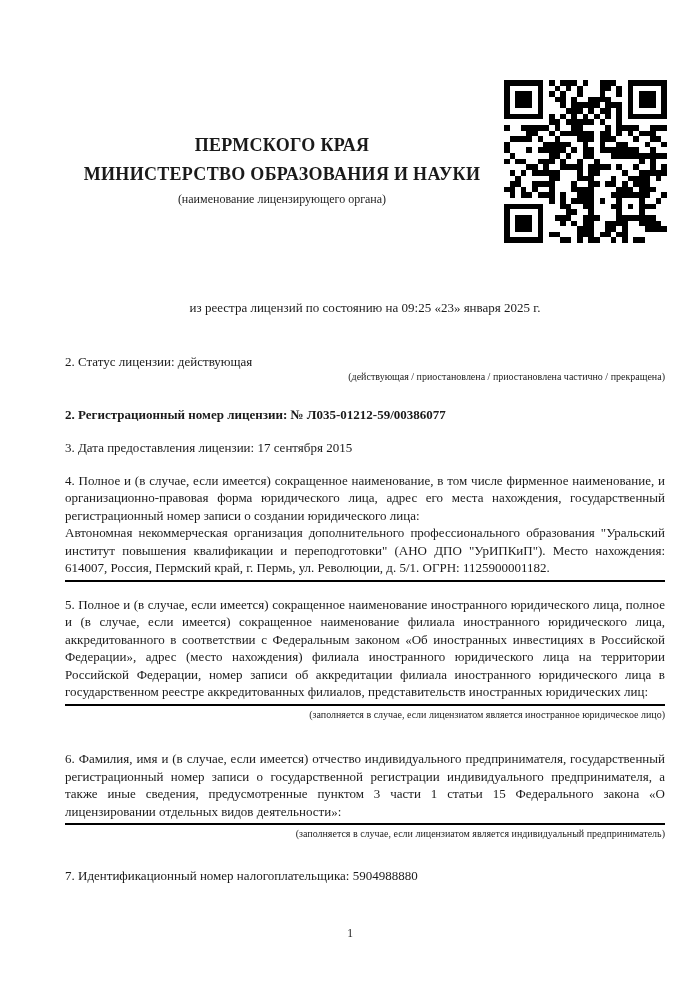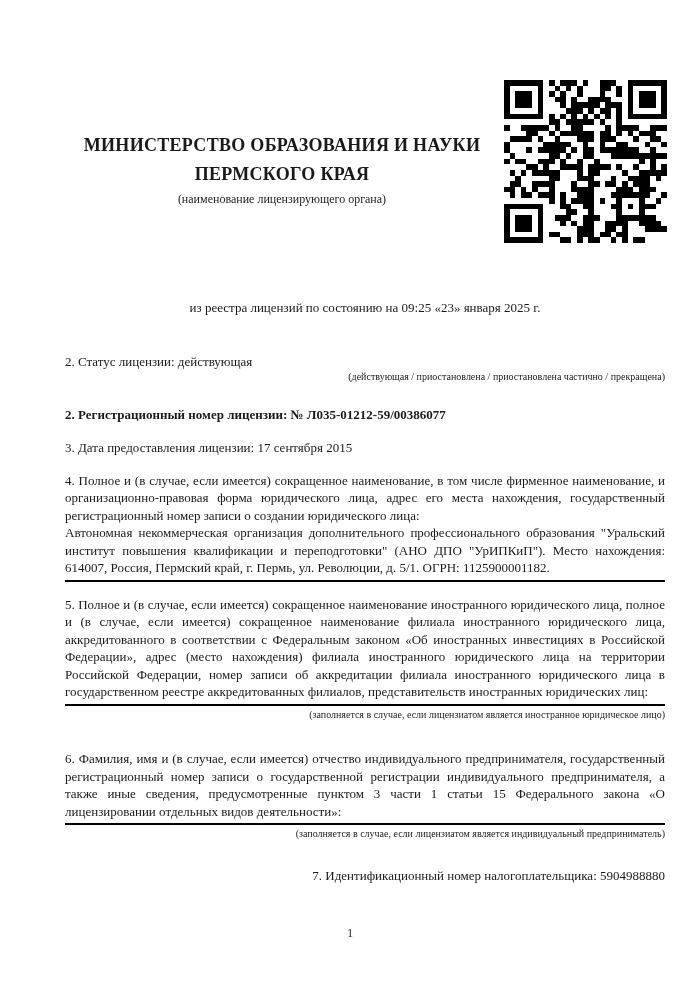--- a/index.html
+++ b/index.html
@@ -35,34 +35,34 @@
   .note{font-size:10px;line-height:11.5px;text-align:right;color:#222;}
   .rule{border-top:2px solid #000;height:0;margin-top:3px;}
   .note-after-rule{margin-top:3px;}
   .mt-item1{margin-top:36px;}
   .mt-note1{margin-top:1px;}
   .mt-item2{margin-top:23px;font-weight:bold;}
   .mt-item3{margin-top:16px;}
   .mt-para4{margin-top:15px;}
   .mt-para5{margin-top:14px;}
   .mt-para6{margin-top:30px;}
-  .mt-item7{margin-top:27px;text-align:right;}
+  .mt-item7{margin-top:27px;}
   .page-number{
     position:absolute;left:0;top:927px;width:700px;
     text-align:center;font-size:11.5px;
   }
 </style>
 </head>
 <body>
 
 <div class="page">
 
   <div class="authority">
+    <div class="auth-line">ПЕРМСКОГО КРАЯ</div>
     <div class="auth-line">МИНИСТЕРСТВО ОБРАЗОВАНИЯ И НАУКИ</div>
-    <div class="auth-line">ПЕРМСКОГО КРАЯ</div>
     <div class="auth-note">(наименование лицензирующего органа)</div>
   </div>
 
   <div class="qr"><svg viewBox="0 0 29 29" width="100%" height="100%" shape-rendering="crispEdges" fill="#000000">
         <rect x="0" y="0" width="1" height="1"></rect>
         <rect x="1" y="0" width="1" height="1"></rect>
         <rect x="2" y="0" width="1" height="1"></rect>
         <rect x="3" y="0" width="1" height="1"></rect>
         <rect x="4" y="0" width="1" height="1"></rect>
         <rect x="5" y="0" width="1" height="1"></rect>

